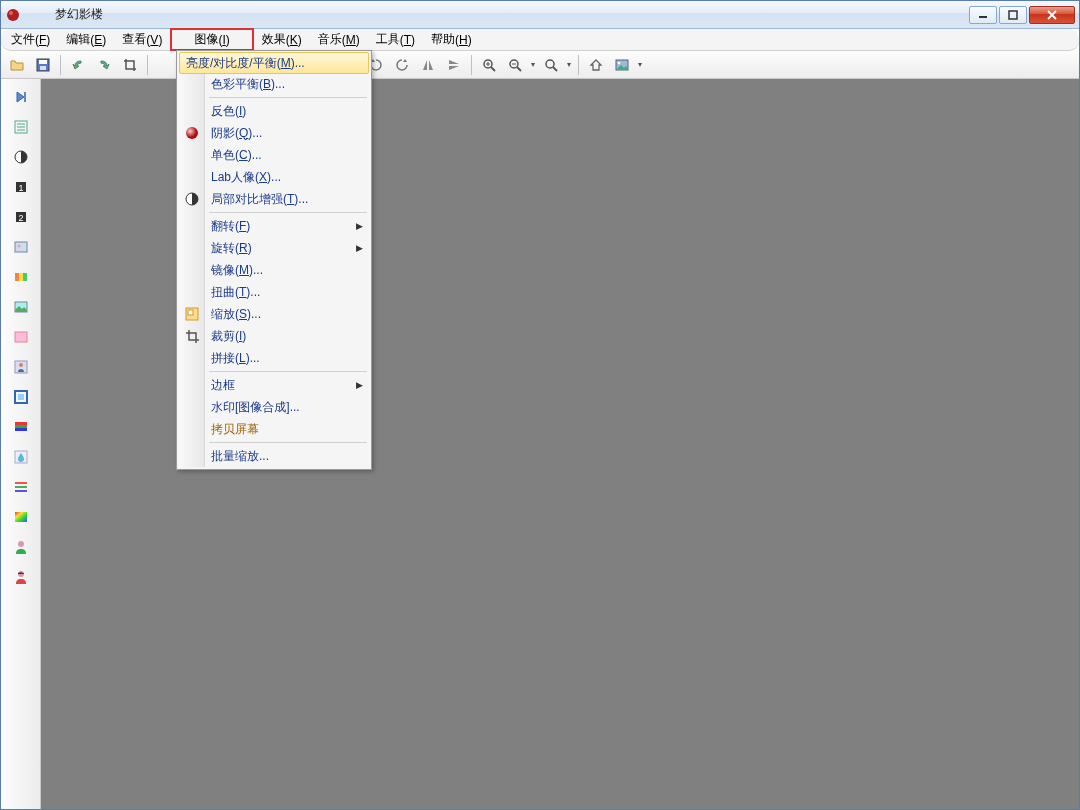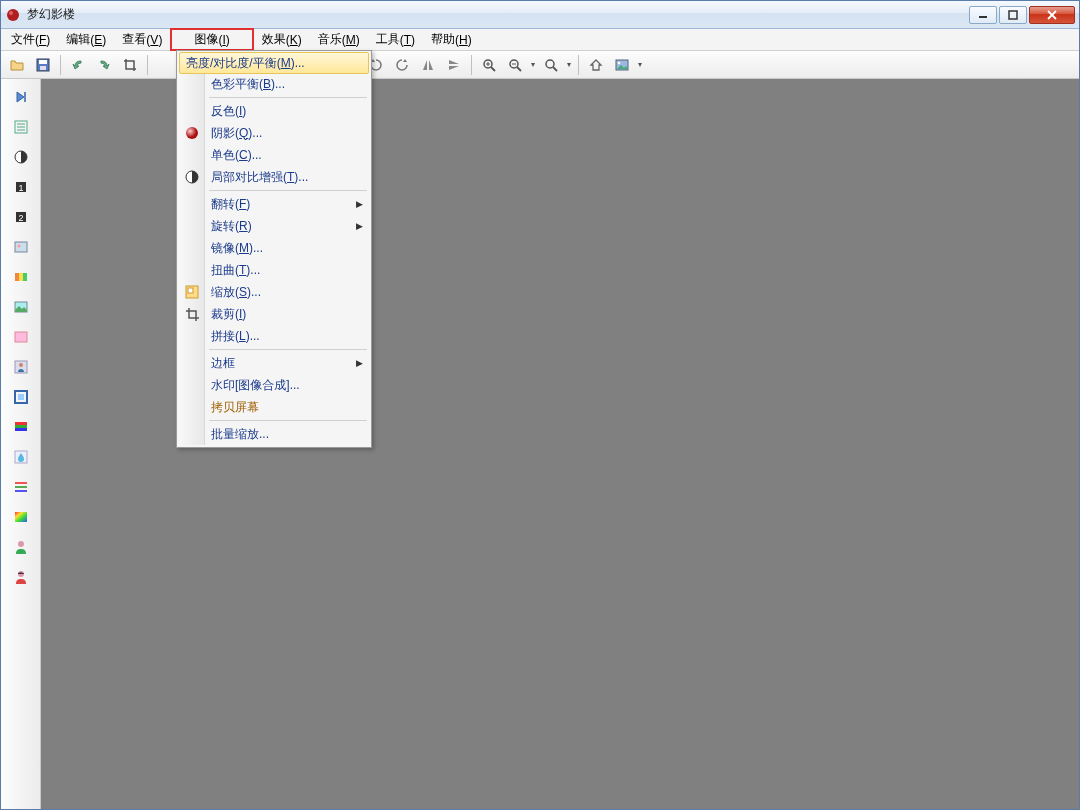--- a/index.html
+++ b/index.html
@@ -25,21 +25,21 @@
   background: linear-gradient(to bottom, #f6f9fe 0%, #e4ecf7 45%, #d5e2f2 46%, #dbe7f4 100%);
   display: flex;
   align-items: center;
   padding: 0 4px;
   border-bottom: 1px solid #9db7d6;
 }
 .titlebar .app-icon {
   width: 16px; height: 16px; margin-right: 6px;
   display: flex; align-items: center; justify-content: center;
 }
-.titlebar .title { flex: 1; font-size: 12px; color: #222; }
+.titlebar .title { flex: 1; font-size: 12px; color: #222; margin-left: 28px; }
 .win-buttons { display: flex; gap: 2px; }
 .win-btn {
   width: 28px; height: 18px;
   border: 1px solid #8aa8c8;
   border-radius: 2px;
   display: flex; align-items: center; justify-content: center;
   background: linear-gradient(to bottom, #f8fbfe, #e0ebf6);
   font-size: 10px; color: #333;
 }
 .win-btn.close {
@@ -48,20 +48,21 @@
   border-color: #a03020;
   color: #fff;
 }
 .menubar {
   height: 22px;
   background: #f4f4f4;
   display: flex;
   align-items: stretch;
   padding: 0 2px;
   border-bottom: 1px solid #d0d0d0;
+  border-radius: 10px;
 }
 .menu-item {
   padding: 0 8px;
   display: flex;
   align-items: center;
   font-size: 12px;
   color: #000;
   white-space: nowrap;
 }
 .menu-item .mn { text-decoration: underline; }
@@ -454,20 +455,23 @@
             </defs>
             <circle cx="7" cy="7" r="6" fill="url(#rb)"></circle>
           </svg>
         </span>
         <span>阴影(<span class="mn">Q</span>)...</span>
       </div>
       <div class="dd-item">
         <span>单色(<span class="mn">C</span>)...</span>
       </div>
       <div class="dd-item">
+        <span>Lab人像(<span class="mn">X</span>)...</span>
+      </div>
+      <div class="dd-item">
         <span class="dd-icon">
           <svg width="14" height="14">
             <circle cx="7" cy="7" r="6" fill="#fff" stroke="#333"></circle>
             <path d="M7 1a6 6 0 0 1 0 12z" fill="#333"></path>
           </svg>
         </span>
         <span>局部对比增强(<span class="mn">T</span>)...</span>
       </div>
       <div class="dd-sep"></div>
       <div class="dd-item">

